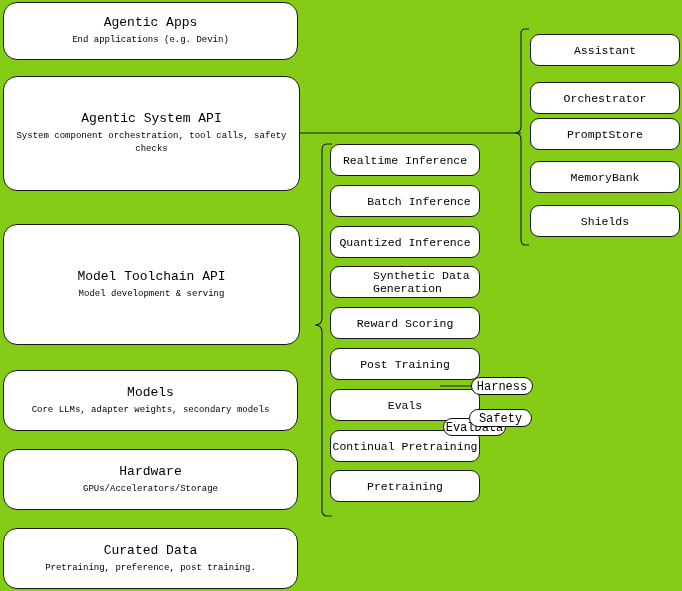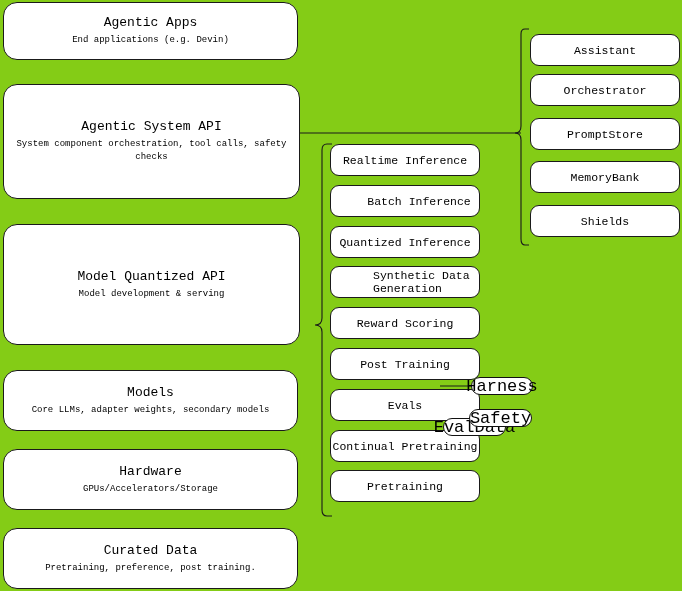--- a/index.html
+++ b/index.html
@@ -51,23 +51,23 @@
     font-size: 11.5px;
     color: #000000;
   }
   .pill {
     position: absolute;
     box-sizing: border-box;
     border: 1px solid #111111;
     border-radius: 10px;
     background: #ffffff;
     display: flex;
-    align-items: center;
+    align-items: flex-end;
     justify-content: center;
-    font-size: 17px;
+    font-size: 12px;
     color: #000000;
   }
   .svg-layer {
     position: absolute;
     left: 0;
     top: 0;
     width: 682px;
     height: 591px;
     pointer-events: none;
   }
@@ -88,27 +88,27 @@
     <path d="M 440 386 L 478 386" fill="none" stroke="#1a1a1a" stroke-width="1"></path>
     <path d="M 440 403 L 476 403" fill="none" stroke="#1a1a1a" stroke-width="1"></path>
     <path d="M 440 419 L 478 419" fill="none" stroke="#1a1a1a" stroke-width="1"></path>
   </svg>
 
   <div class="box" style="left:3px; top:2px; width:295px; height:58px;">
     <div class="title">Agentic Apps</div>
     <div class="subtitle">End applications (e.g. Devin)</div>
   </div>
 
-  <div class="box" style="left:3px; top:84px; width:297px; height:115px;">
+  <div class="box" style="left:3px; top:76px; width:297px; height:115px;">
     <div class="title">Agentic System API</div>
     <div class="subtitle">System component orchestration, tool calls, safety checks</div>
   </div>
 
   <div class="box" style="left:3px; top:224px; width:297px; height:121px;">
-    <div class="title">Model Quantized API</div>
+    <div class="title">Model Toolchain API</div>
     <div class="subtitle">Model development &amp; serving</div>
   </div>
 
   <div class="box" style="left:3px; top:370px; width:295px; height:61px;">
     <div class="title">Models</div>
     <div class="subtitle">Core LLMs, adapter weights, secondary models</div>
   </div>
 
   <div class="box" style="left:3px; top:449px; width:295px; height:61px;">
     <div class="title">Hardware</div>
@@ -154,21 +154,21 @@
   <div class="pill" style="left:443px; top:393px; width:63px; height:18px; z-index:6;margin-top:25px;">
     <span>EvalData</span>
   </div>
   <div class="pill" style="left:469px; top:409px; width:63px; height:18px; z-index:7;">
     <span>Safety</span>
   </div>
 
   <div class="chip" style="left:530px; top:34px; width:150px; height:32px;">
     <span>Assistant</span>
   </div>
-  <div class="chip" style="left:530px; top:74px; width:150px; height:32px;">
+  <div class="chip" style="left:530px; top:82px; width:150px; height:32px;">
     <span>Orchestrator</span>
   </div>
   <div class="chip" style="left:530px; top:118px; width:150px; height:32px;">
     <span>PromptStore</span>
   </div>
   <div class="chip" style="left:530px; top:161px; width:150px; height:32px;">
     <span>MemoryBank</span>
   </div>
   <div class="chip" style="left:530px; top:205px; width:150px; height:32px;">
     <span>Shields</span>

